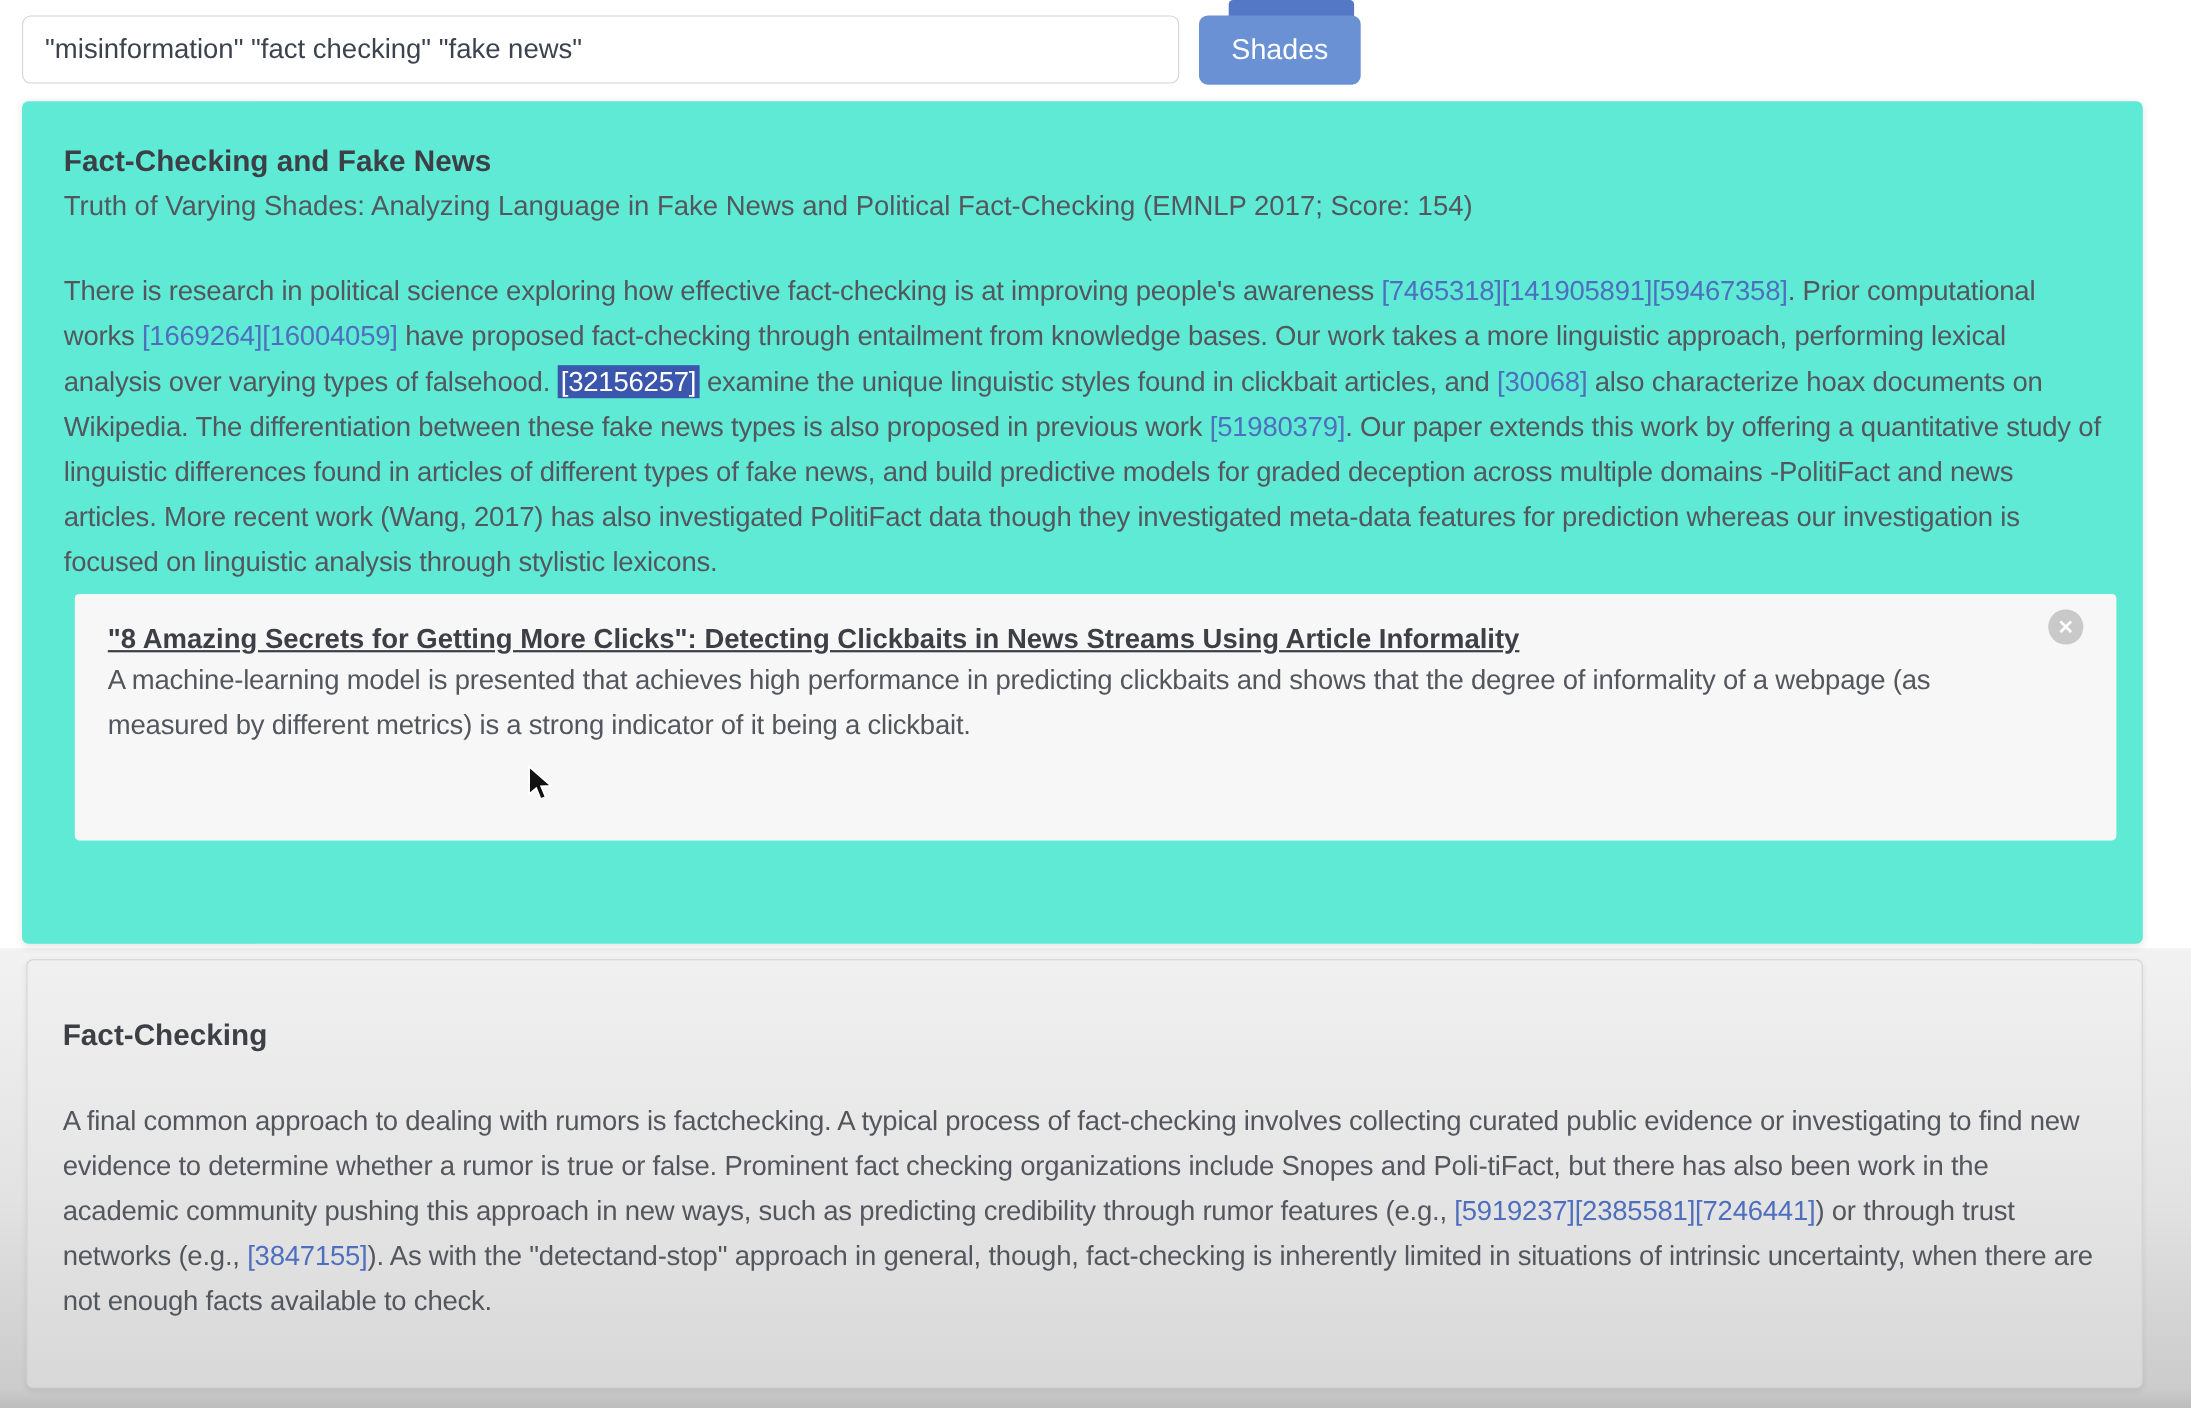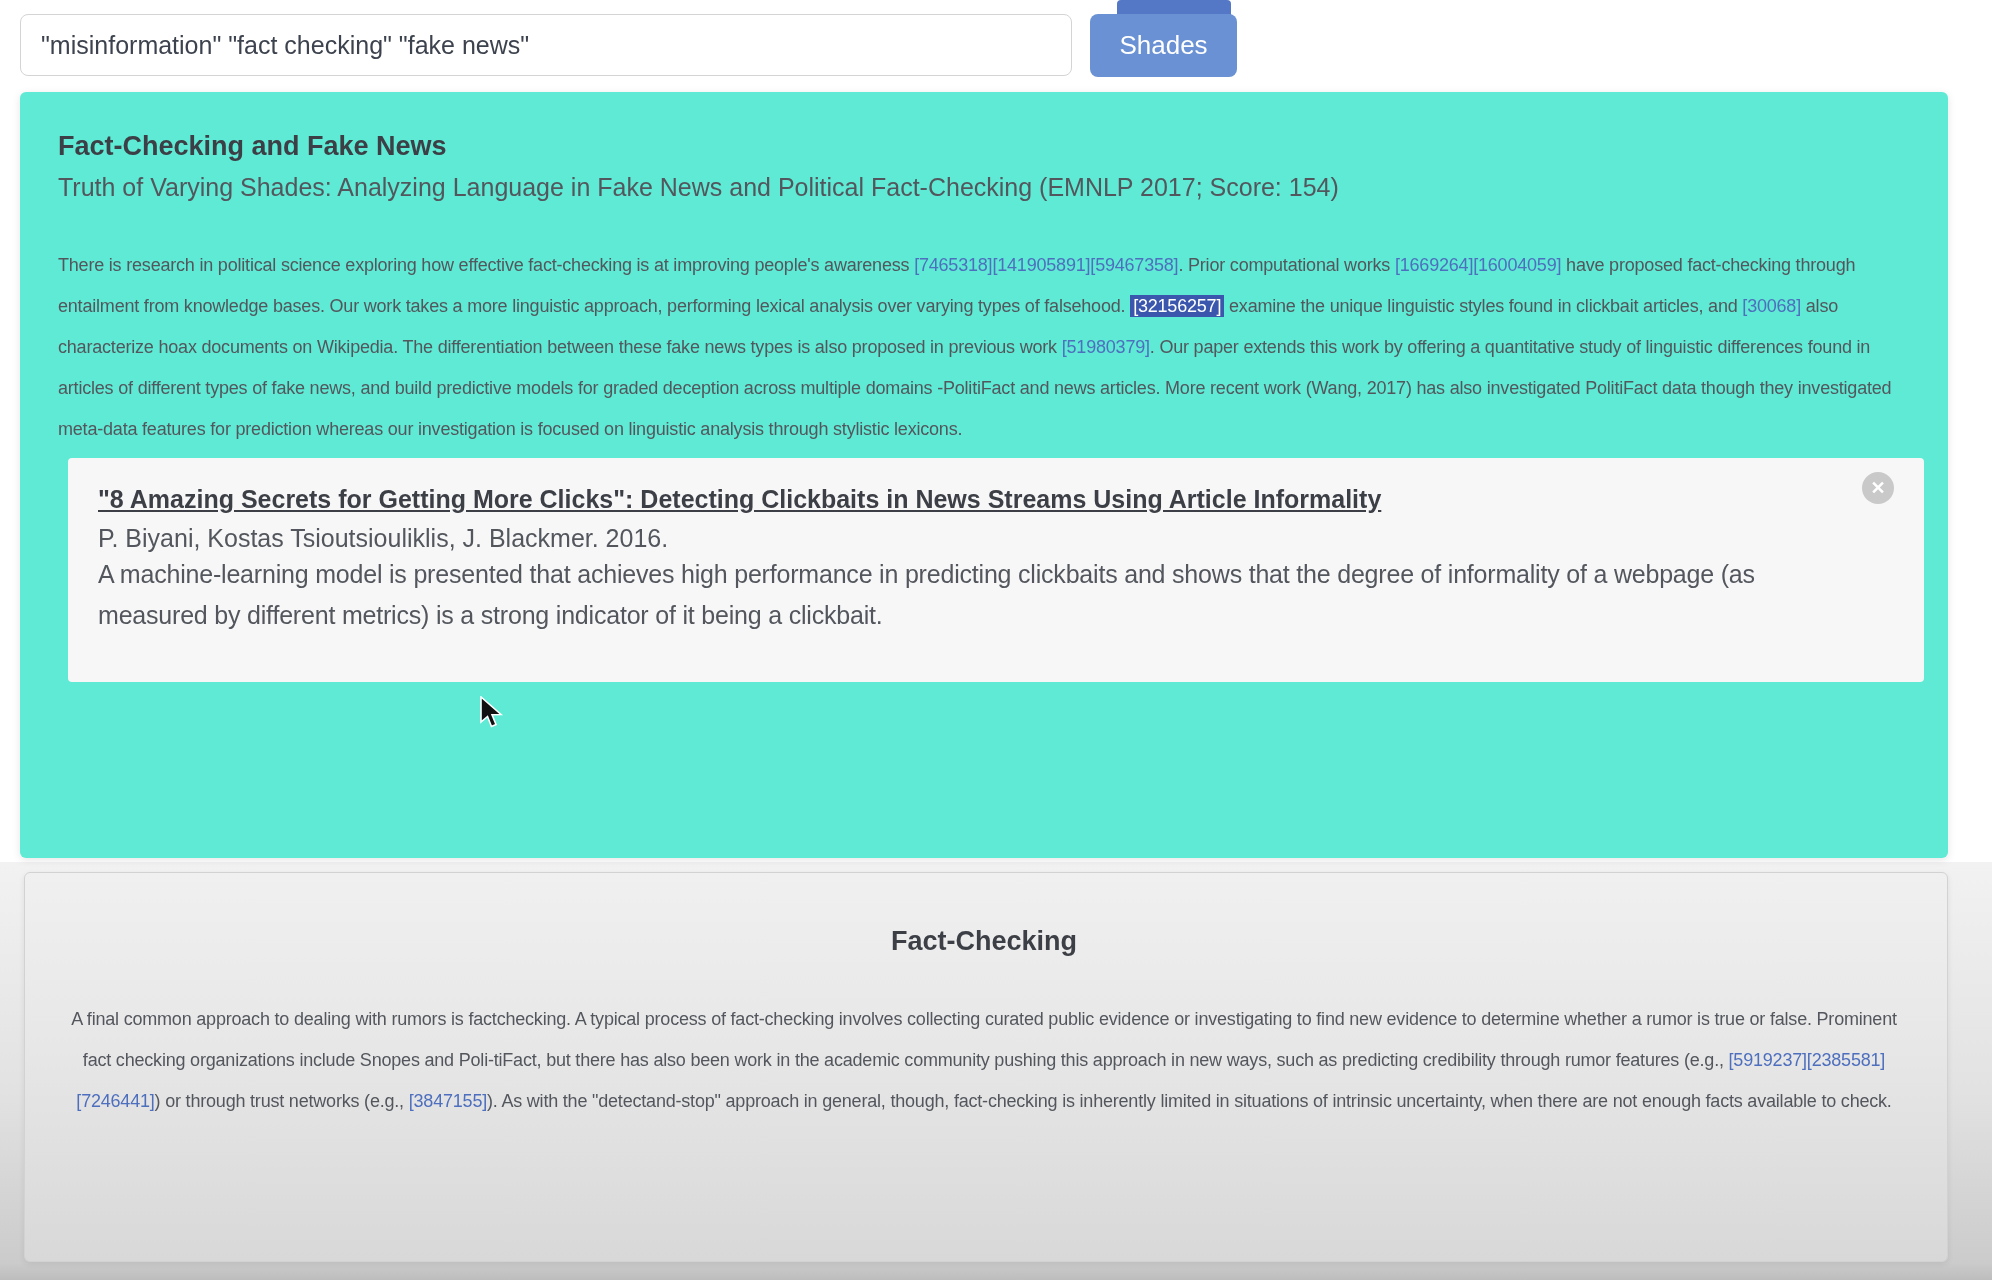--- a/index.html
+++ b/index.html
@@ -77,38 +77,37 @@
   }
   .card2 {
     top: 872px;
     left: 24px;
     width: 1924px;
     height: 390px;
     background: linear-gradient(180deg, #f0f0f0 0%, #e7e7e7 45%, #d8d8d8 100%);
     border: 1px solid #d2d2d2;
     box-shadow: 0 2px 6px rgba(0,0,0,0.08);
     padding: 52px 36px 0 32px;
-    text-align: center;
   }
 
   .topic-heading {
     font-size: 27px;
     font-weight: bold;
     color: #3c3f45;
     line-height: 32px;
   }
   .paper-line {
     margin-top: 9px;
     font-size: 25px;
     color: #53575d;
     line-height: 32px;
   }
   .para {
     margin-top: 42px;
-    font-size: 18px;
+    font-size: 25px;
     color: #53575d;
     line-height: 41px;
     letter-spacing: -0.2px;
   }
   .cite-link {
     color: #4e6fbe;
     cursor: pointer;
   }
   .cite-highlight {
     background: #3a57ad;
@@ -187,21 +186,20 @@
   <div class="lower-bg"></div>
   <div class="bottom-strip"></div>
 
   <section class="card card1">
     <h2 class="topic-heading">Fact-Checking and Fake News</h2>
     <div class="paper-line">Truth of Varying Shades: Analyzing Language in Fake News and Political Fact-Checking (EMNLP 2017; Score: 154)</div>
     <p class="para">There is research in political science exploring how effective fact-checking is at improving people's awareness <span class="cite-link">[7465318]</span><span class="cite-link">[141905891]</span><span class="cite-link">[59467358]</span>. Prior computational works <span class="cite-link">[1669264]</span><span class="cite-link">[16004059]</span> have proposed fact-checking through entailment from knowledge bases. Our work takes a more linguistic approach, performing lexical analysis over varying types of falsehood. <span class="cite-highlight">[32156257]</span> examine the unique linguistic styles found in clickbait articles, and <span class="cite-link">[30068]</span> also characterize hoax documents on Wikipedia. The differentiation between these fake news types is also proposed in previous work <span class="cite-link">[51980379]</span>. Our paper extends this work by offering a quantitative study of linguistic differences found in articles of different types of fake news, and build predictive models for graded deception across multiple domains -PolitiFact and news articles. More recent work (Wang, 2017) has also investigated PolitiFact data though they investigated meta-data features for prediction whereas our investigation is focused on linguistic analysis through stylistic lexicons.</p>
 
     <div class="preview">
       <a class="preview-title">"8 Amazing Secrets for Getting More Clicks": Detecting Clickbaits in News Streams Using Article Informality</a>
-      <div class="preview-authors">P. Biyani, Kostas Tsioutsiouliklis, J. Blackmer. 2016.</div>
       <p class="preview-abstract">A machine-learning model is presented that achieves high performance in predicting clickbaits and shows that the degree of informality of a webpage (as measured by different metrics) is a strong indicator of it being a clickbait.</p>
       <div class="preview-close">✕</div>
     </div>
   </section>
 
   <section class="card card2">
     <h2 class="topic-heading">Fact-Checking</h2>
     <p class="para">A final common approach to dealing with rumors is factchecking. A typical process of fact-checking involves collecting curated public evidence or investigating to find new evidence to determine whether a rumor is true or false. Prominent fact checking organizations include Snopes and Poli-tiFact, but there has also been work in the academic community pushing this approach in new ways, such as predicting credibility through rumor features (e.g., <span class="cite-link">[5919237]</span><span class="cite-link">[2385581]</span><span class="cite-link">[7246441]</span>) or through trust networks (e.g., <span class="cite-link">[3847155]</span>). As with the "detectand-stop" approach in general, though, fact-checking is inherently limited in situations of intrinsic uncertainty, when there are not enough facts available to check.</p>
   </section>
 

